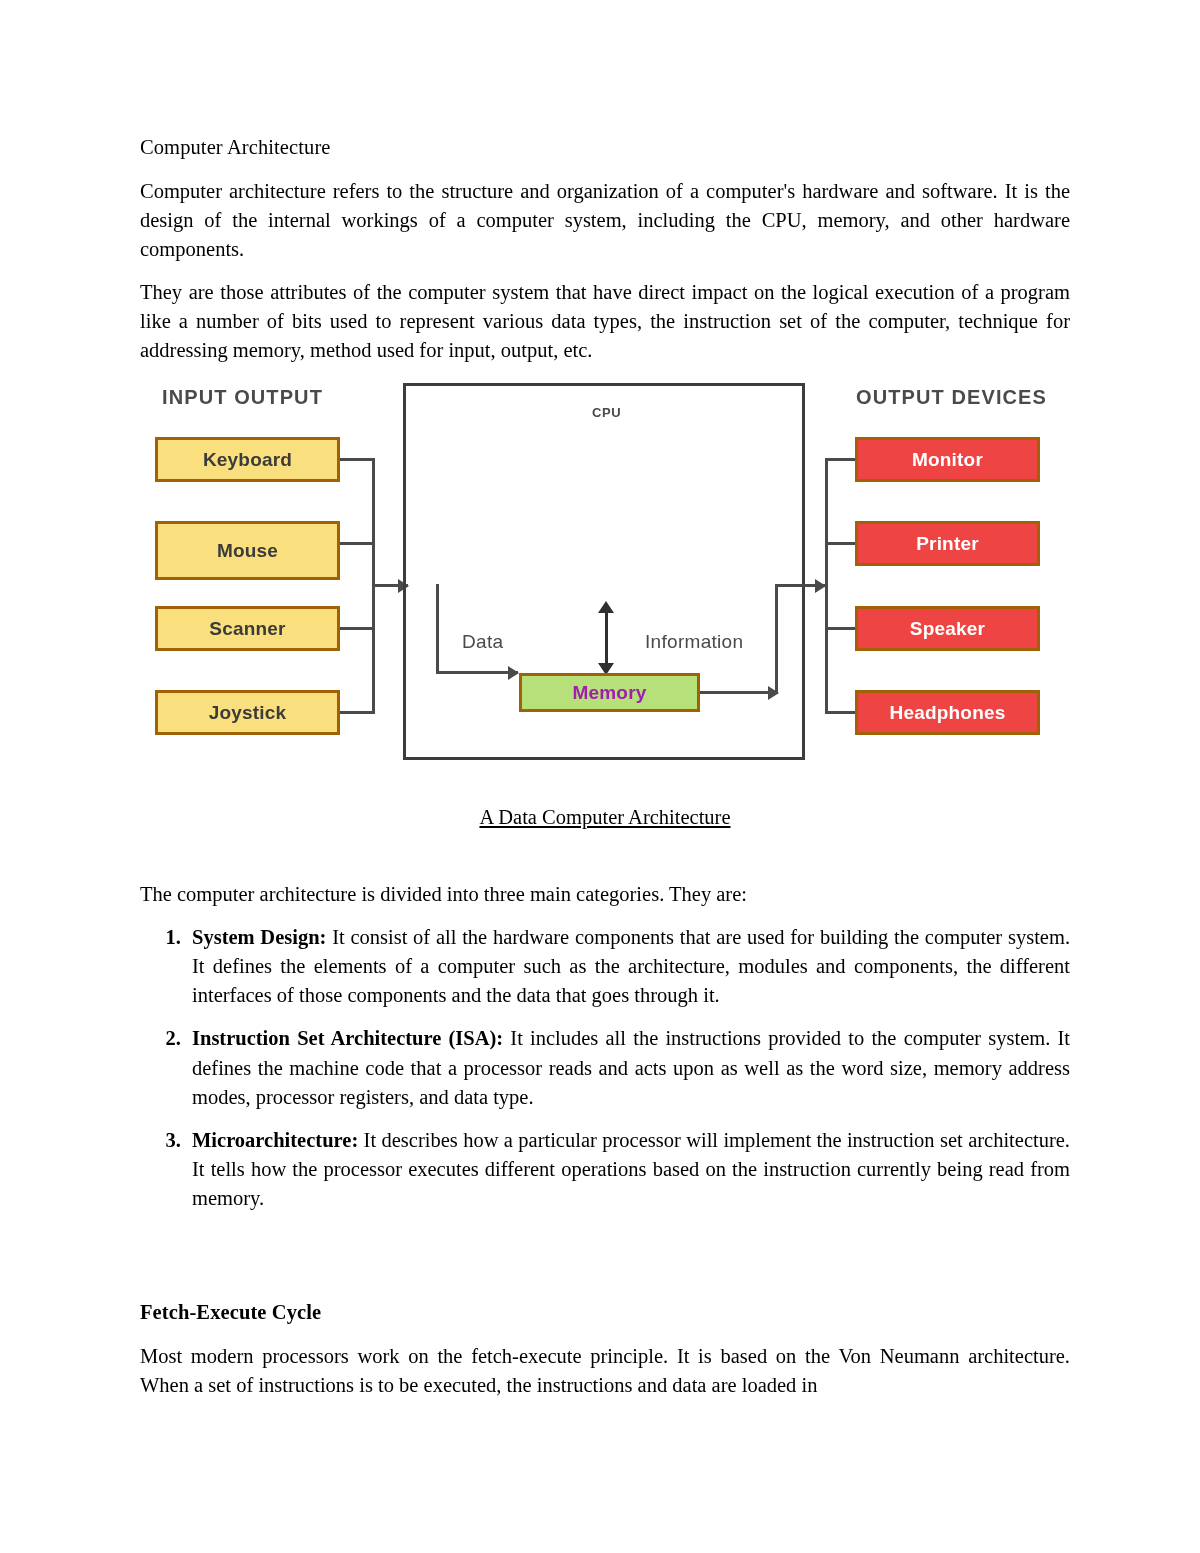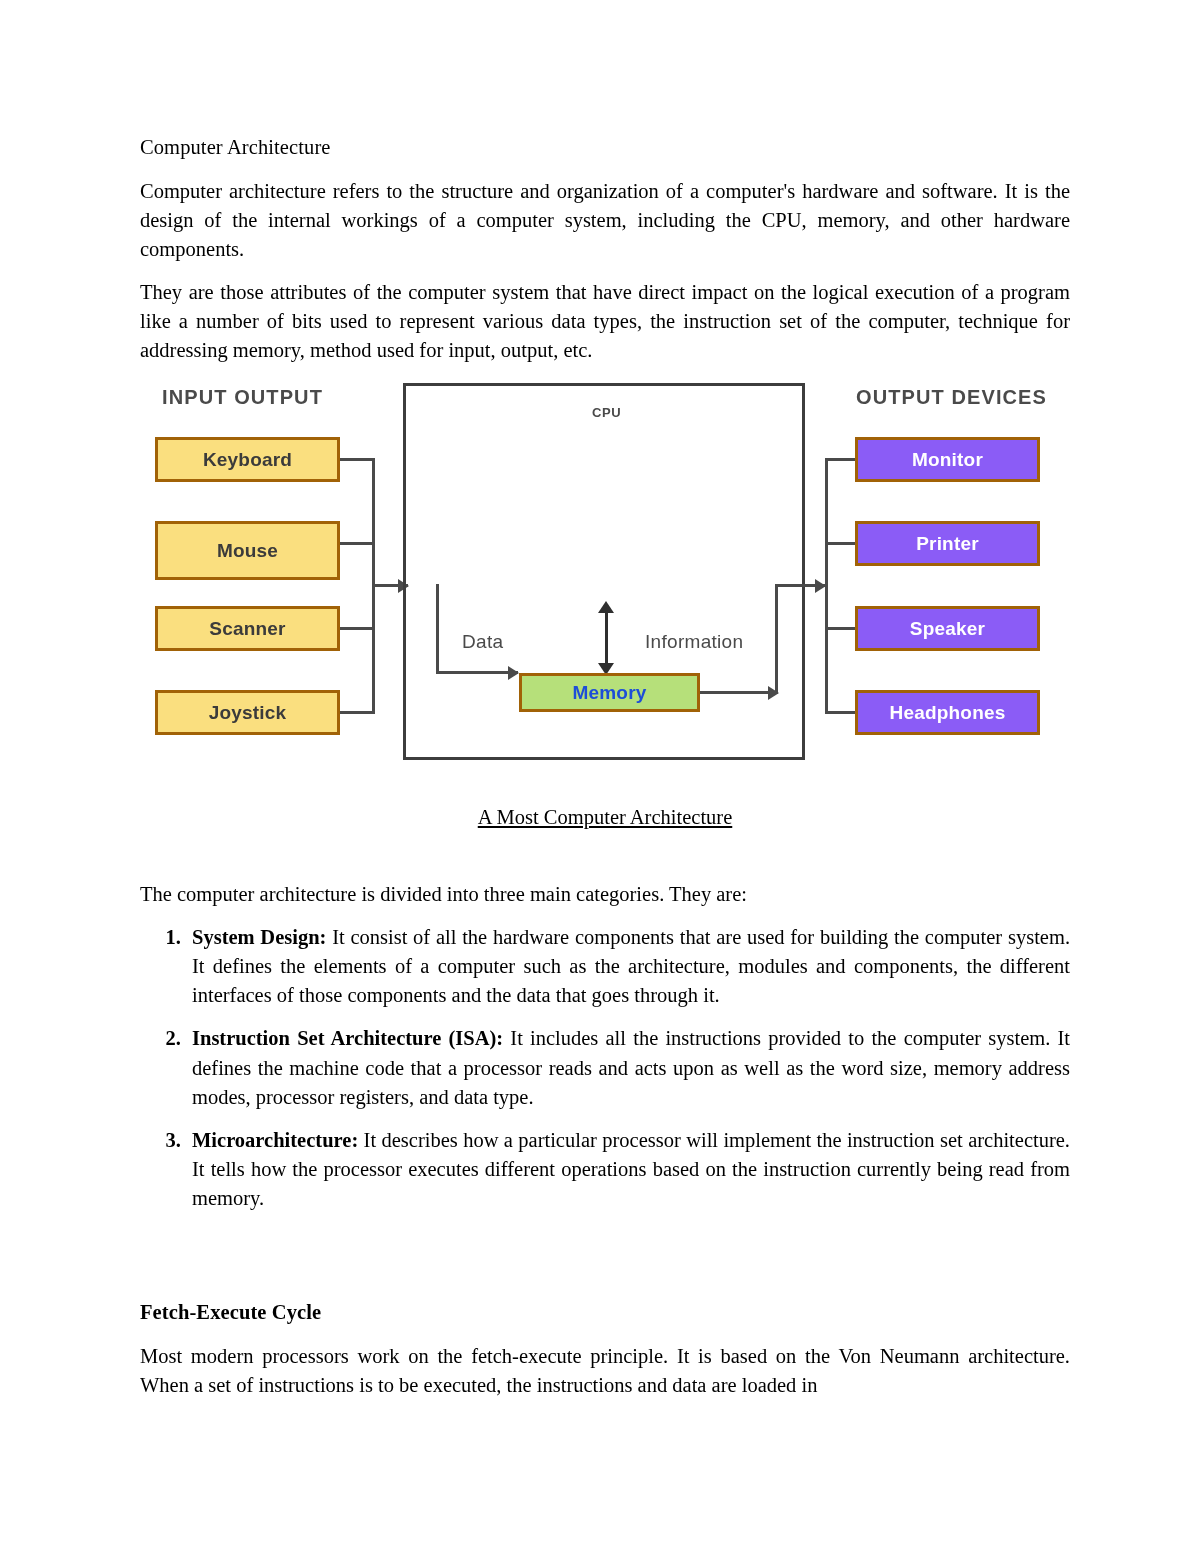--- a/index.html
+++ b/index.html
@@ -96,22 +96,22 @@
     box-sizing: border-box;
     border: 3px solid #a16207;
     display: flex;
     align-items: center;
     justify-content: center;
     font-size: 19px;
     font-weight: bold;
     letter-spacing: 0.2px;
   }
   .node.input  { background: #FADF7F; color: #3b3b3b; }
-  .node.output { background: #8b5cf6; color: #ffffff; }
-  .node.memory { background: #B6E07A; color: #1d4ed8; text-align: center; }
+  .node.output { background: #ef4444; color: #ffffff; }
+  .node.memory { background: #B6E07A; color: #a21caf; text-align: center; }
 
   .cpu-frame {
     position: absolute;
     left: 263px;
     top: 8px;
     width: 402px;
     height: 377px;
     box-sizing: border-box;
     border: 3px solid #3d3d3d;
     background: transparent;
@@ -261,21 +261,21 @@
       </div>
     <div class="node output" style="left:715px; top:231px; width:185px; height:45px;">
         <span>Speaker</span>
       </div>
     <div class="node output" style="left:715px; top:315px; width:185px; height:45px;">
         <span>Headphones</span>
       </div>
   </div>
 
   <div style="position:absolute; left:140px; top:803px; width:930px;">
-    <p class="caption">A Most Computer Architecture</p>
+    <p class="caption">A Data Computer Architecture</p>
   </div>
 
   <div style="position:absolute; left:140px; top:880px; width:930px;">
     <p class="para">The computer architecture is divided into three main categories. They are:</p>
     <ol class="cat-list">
       <li><span class="term">System Design:</span><span> It consist of all the hardware components that are used for building the computer system. It defines the elements of a computer such as the architecture, modules and components, the different interfaces of those components and the data that goes through it.</span></li>
       <li><span class="term">Instruction Set Architecture (ISA):</span><span> It includes all the instructions provided to the computer system. It defines the machine code that a processor reads and acts upon as well as the word size, memory address modes, processor registers, and data type.</span></li>
       <li><span class="term">Microarchitecture:</span><span> It describes how a particular processor will implement the instruction set architecture. It tells how the processor executes different operations based on the instruction currently being read from memory.</span></li>
     </ol>
   </div>

